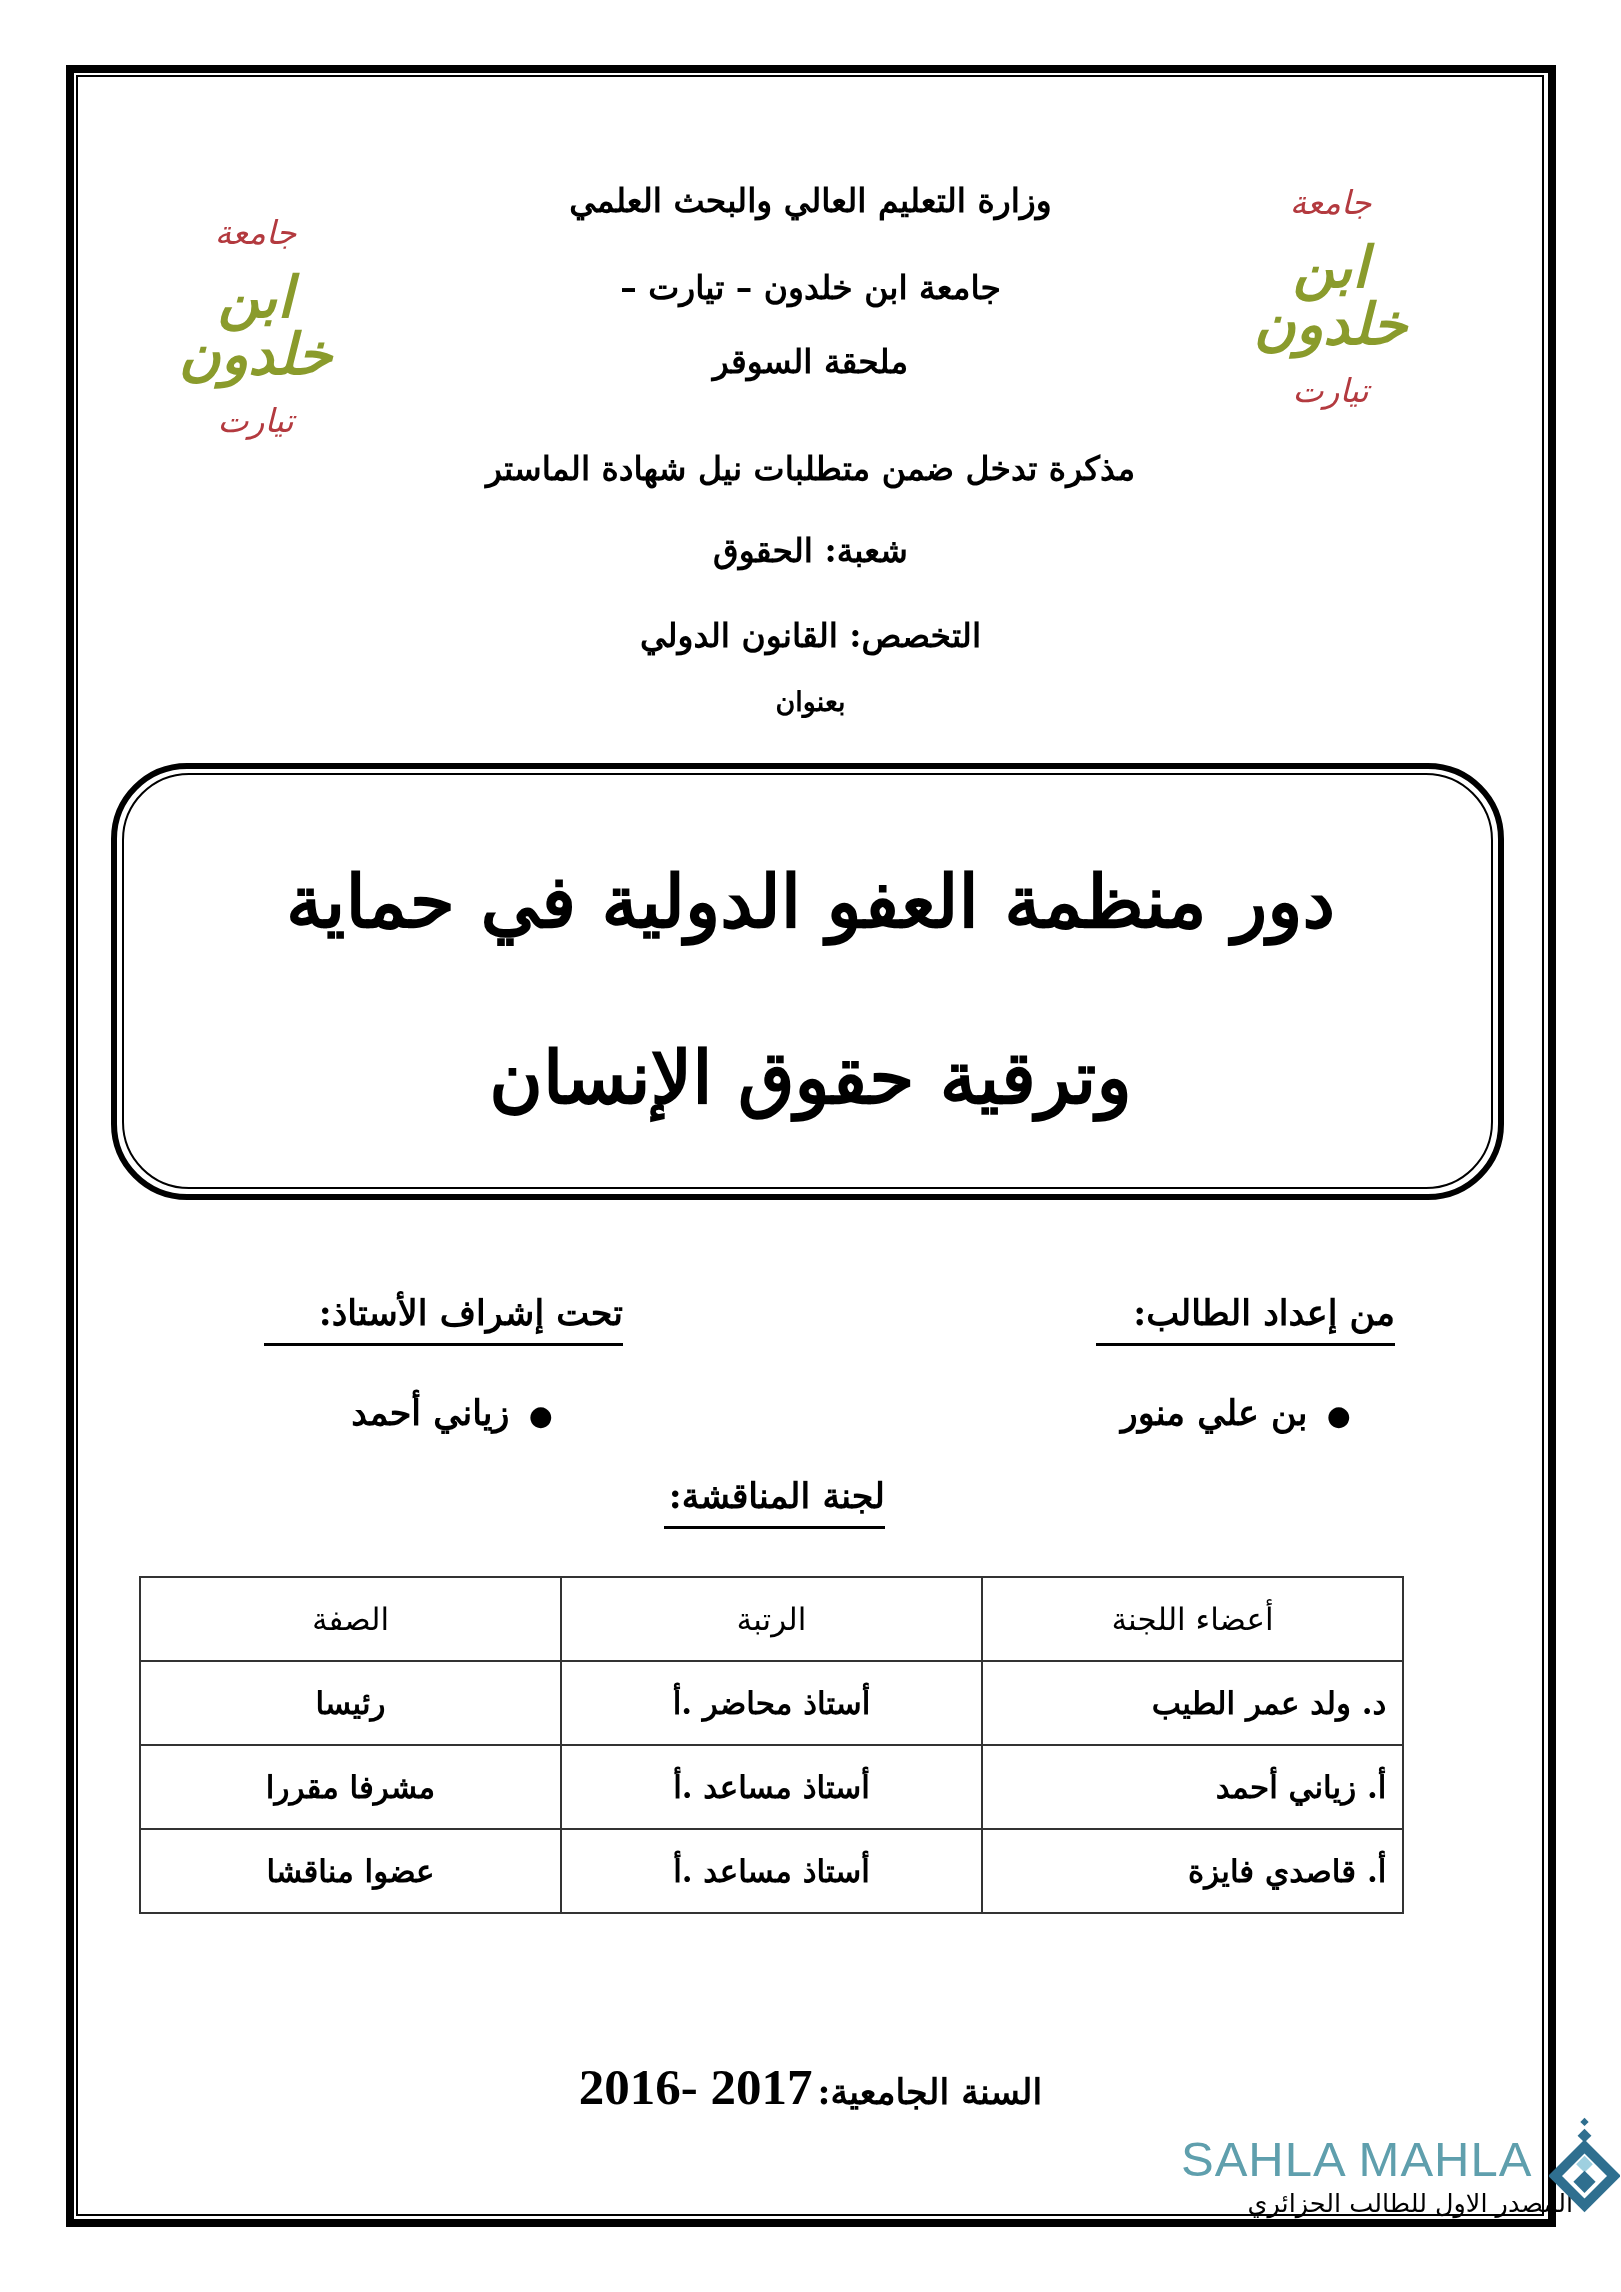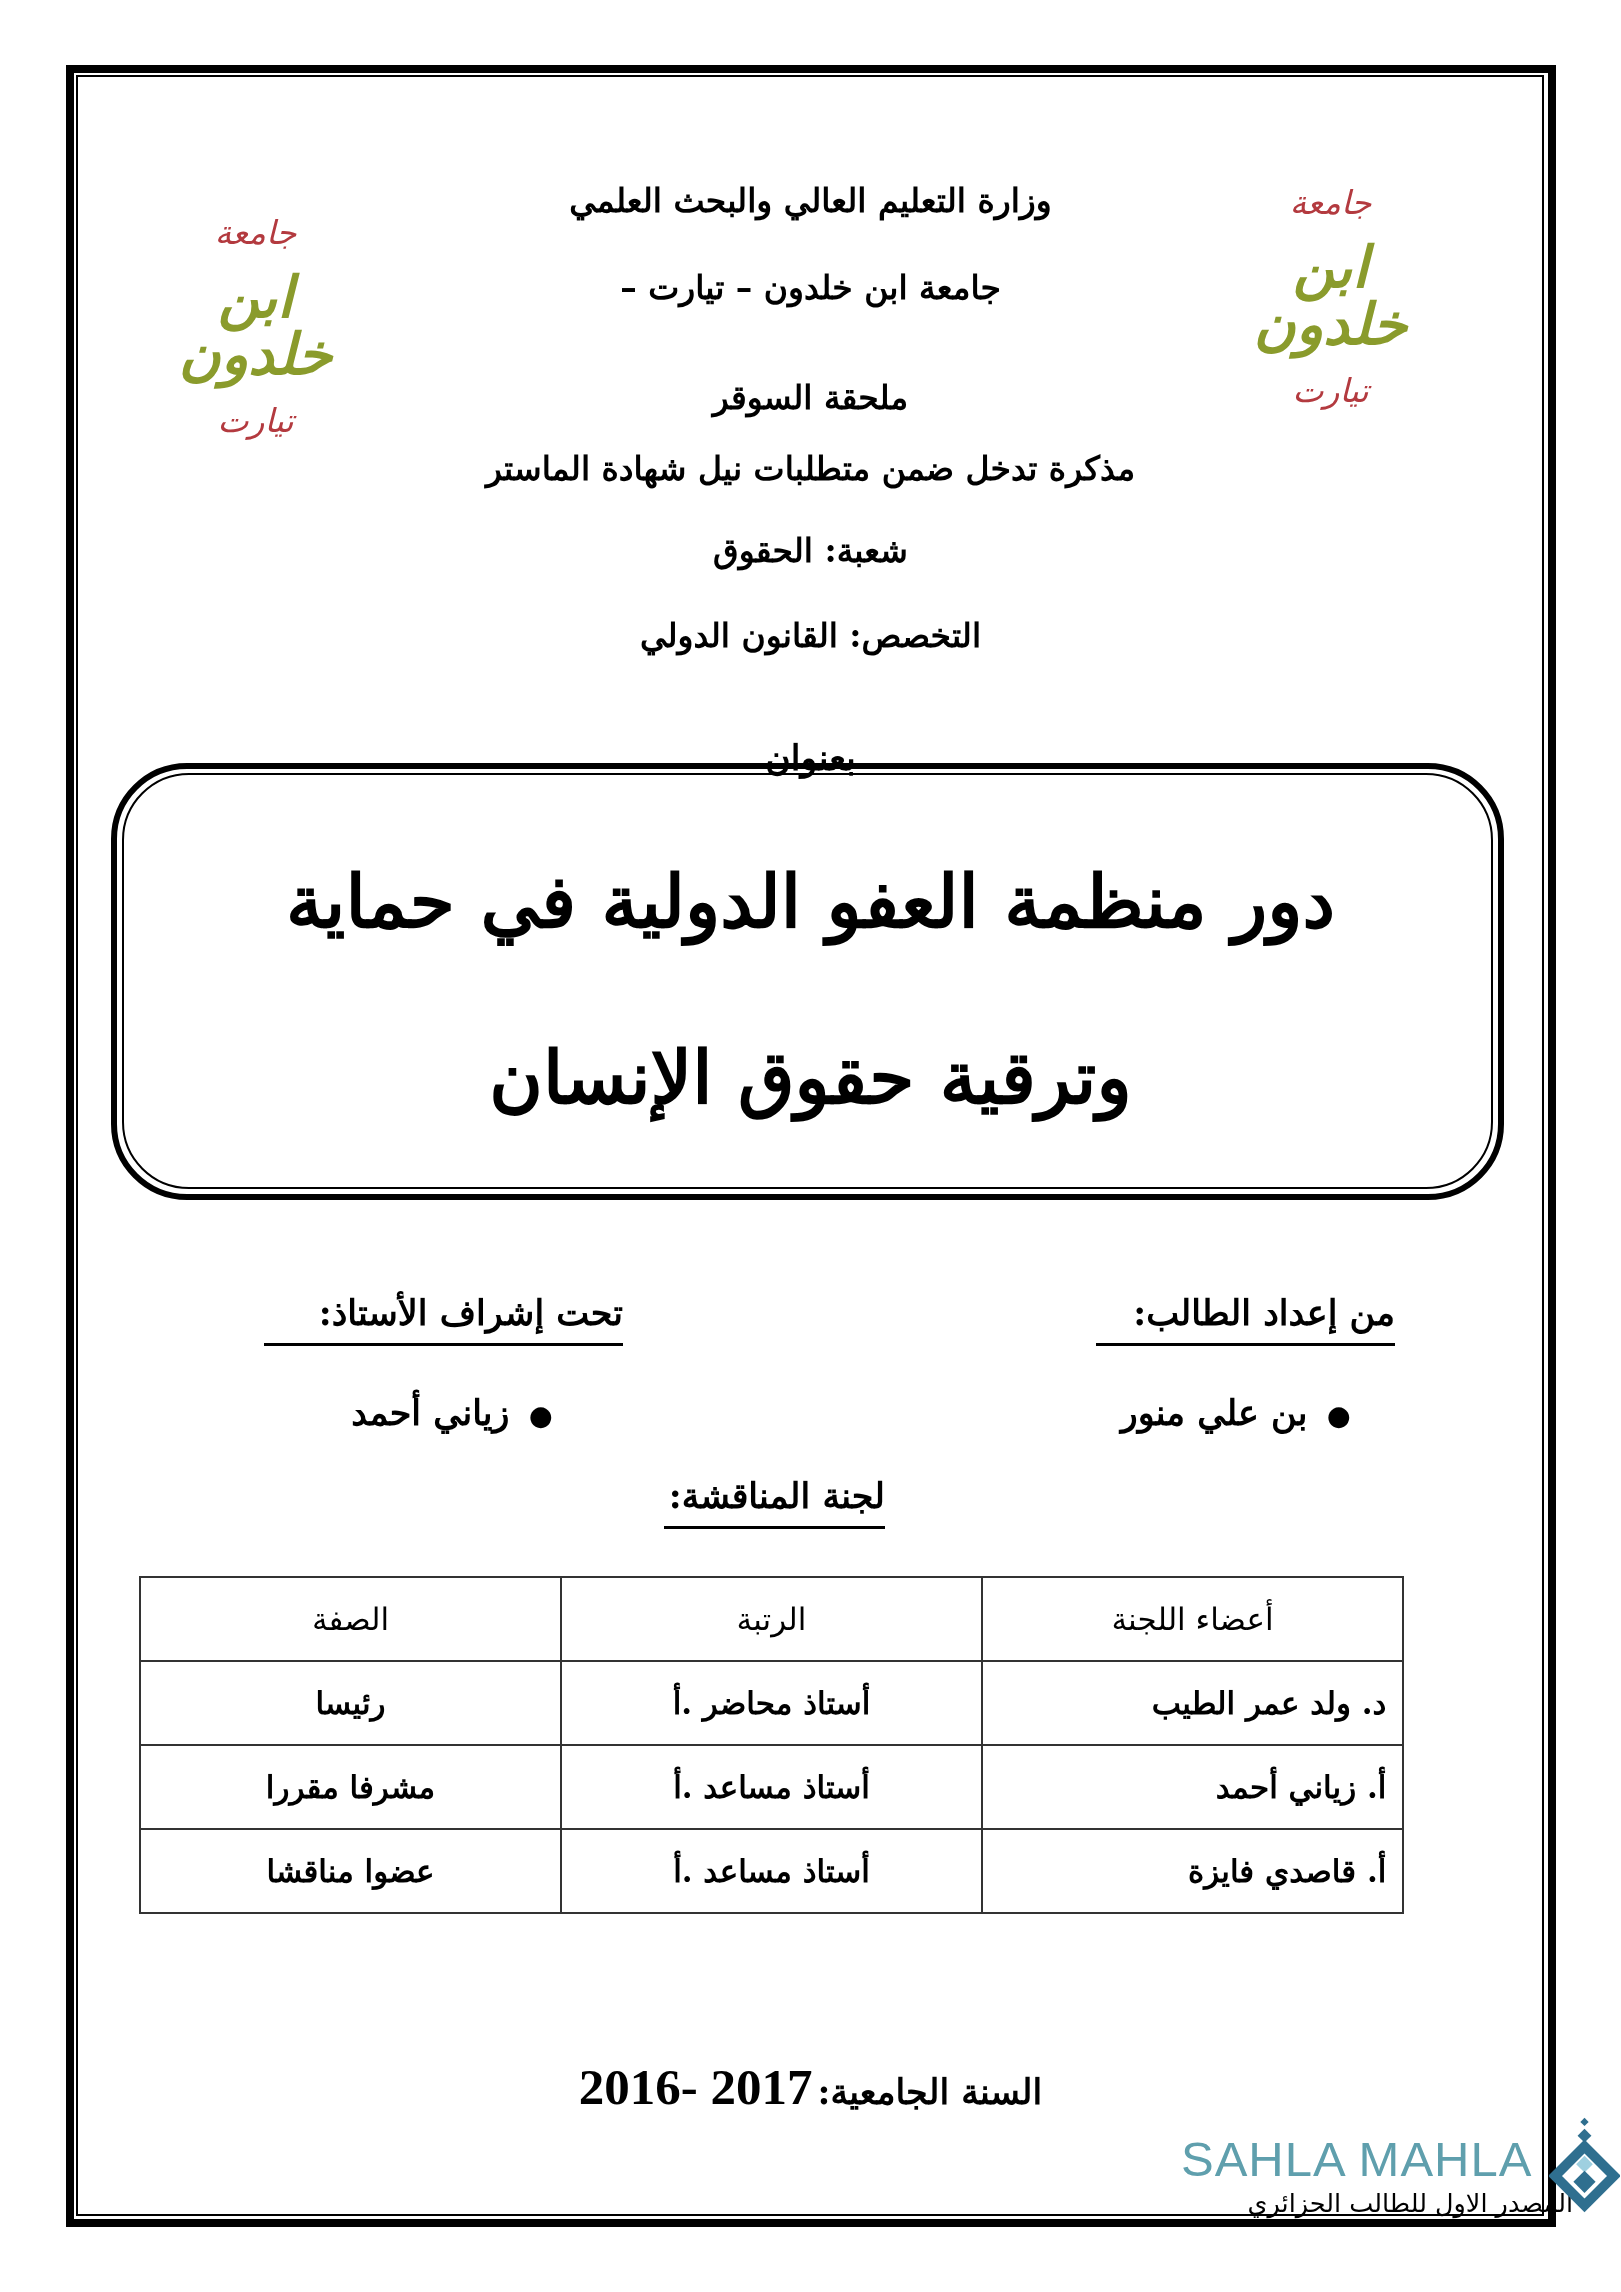--- a/index.html
+++ b/index.html
@@ -46,25 +46,25 @@
   <div class="bot">تيارت</div>
 </div>
 <div class="logo" style="left:145px; top:206px;">
   <div class="top">جامعة</div>
   <div class="mid">ابن خلدون</div>
   <div class="bot">تيارت</div>
 </div>
 
 <div class="line hdr" style="top:181px;">وزارة التعليم العالي والبحث العلمي</div>
 <div class="line hdr" style="top:268px;">جامعة ابن خلدون – تيارت –</div>
-<div class="line hdr" style="top:378px;">ملحقة السوقر</div>
+<div class="line hdr" style="top:342px;">ملحقة السوقر</div>
 <div class="line hdr" style="top:449px;">مذكرة تدخل ضمن متطلبات نيل شهادة الماستر</div>
 <div class="line hdr" style="top:531px;">شعبة: الحقوق</div>
 <div class="line hdr" style="top:616px;">التخصص: القانون الدولي</div>
-<div class="line hdr" style="top:737px; font-size:35px;">بعنوان</div>
+<div class="line hdr" style="top:686px; font-size:27px;">بعنوان</div>
 
 <div class="abs title-box"></div>
 <div class="abs title-box-inner"></div>
 <div class="line title" style="top:858px;">دور منظمة العفو الدولية في حماية</div>
 <div class="line title" style="top:1034px;">وترقية حقوق الإنسان</div>
 
 <div class="sec-head" style="left:1096px; top:1292px; width:299px;">من إعداد الطالب:</div>
 <div class="sec-head" style="left:264px; top:1292px; width:359px;">تحت إشراف الأستاذ:</div>
 
 <div class="name" style="right:270px; top:1392px;">

